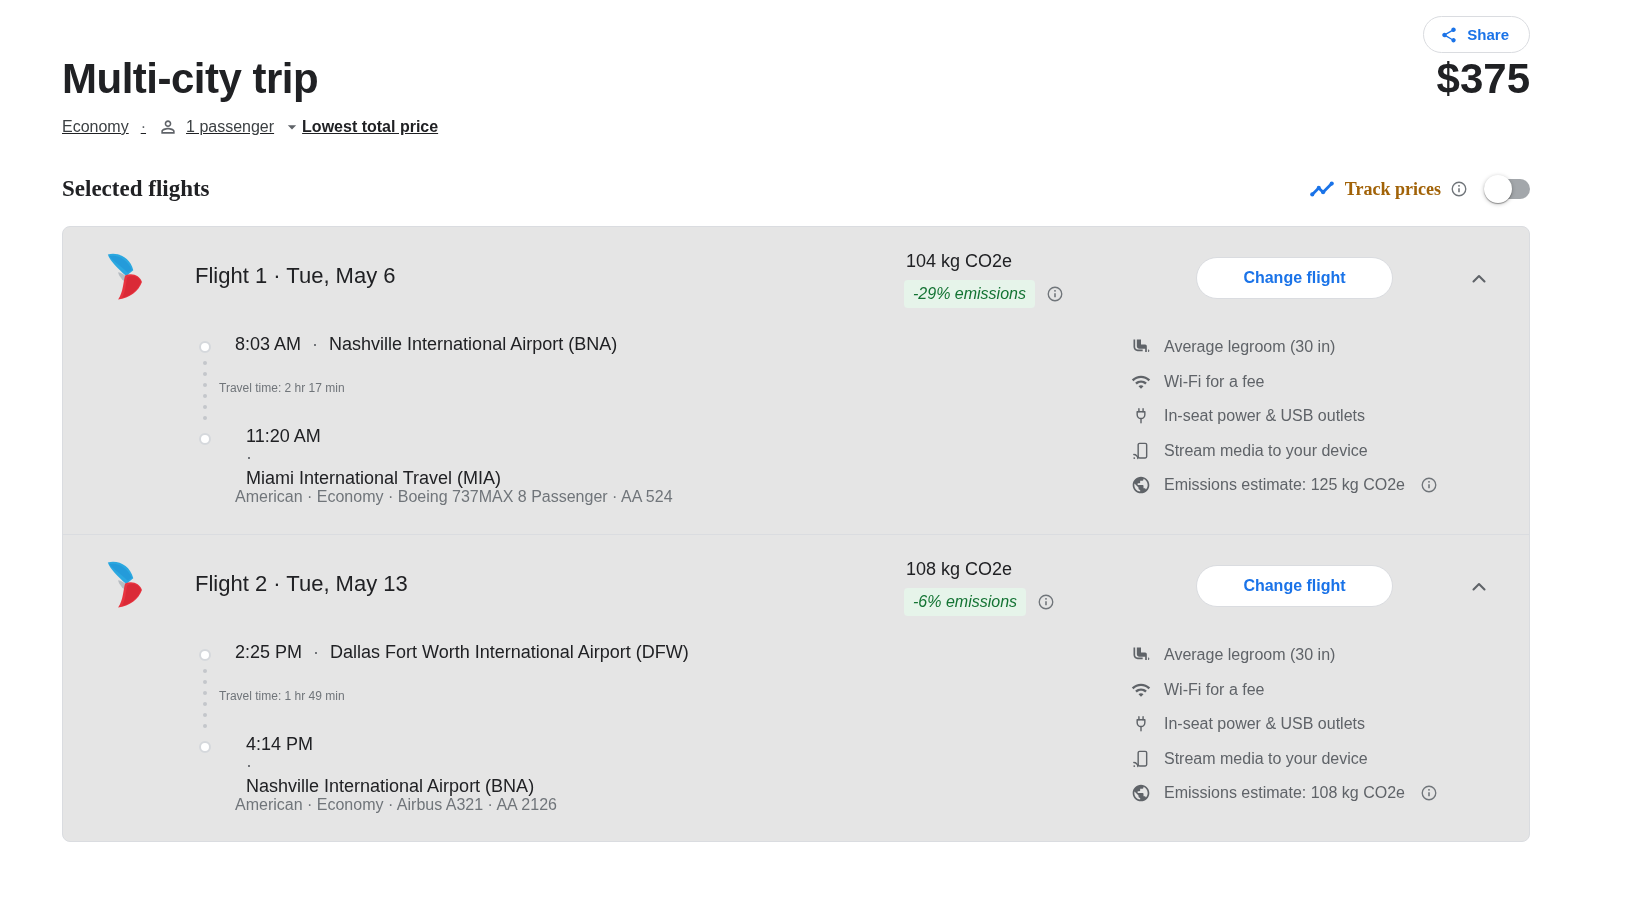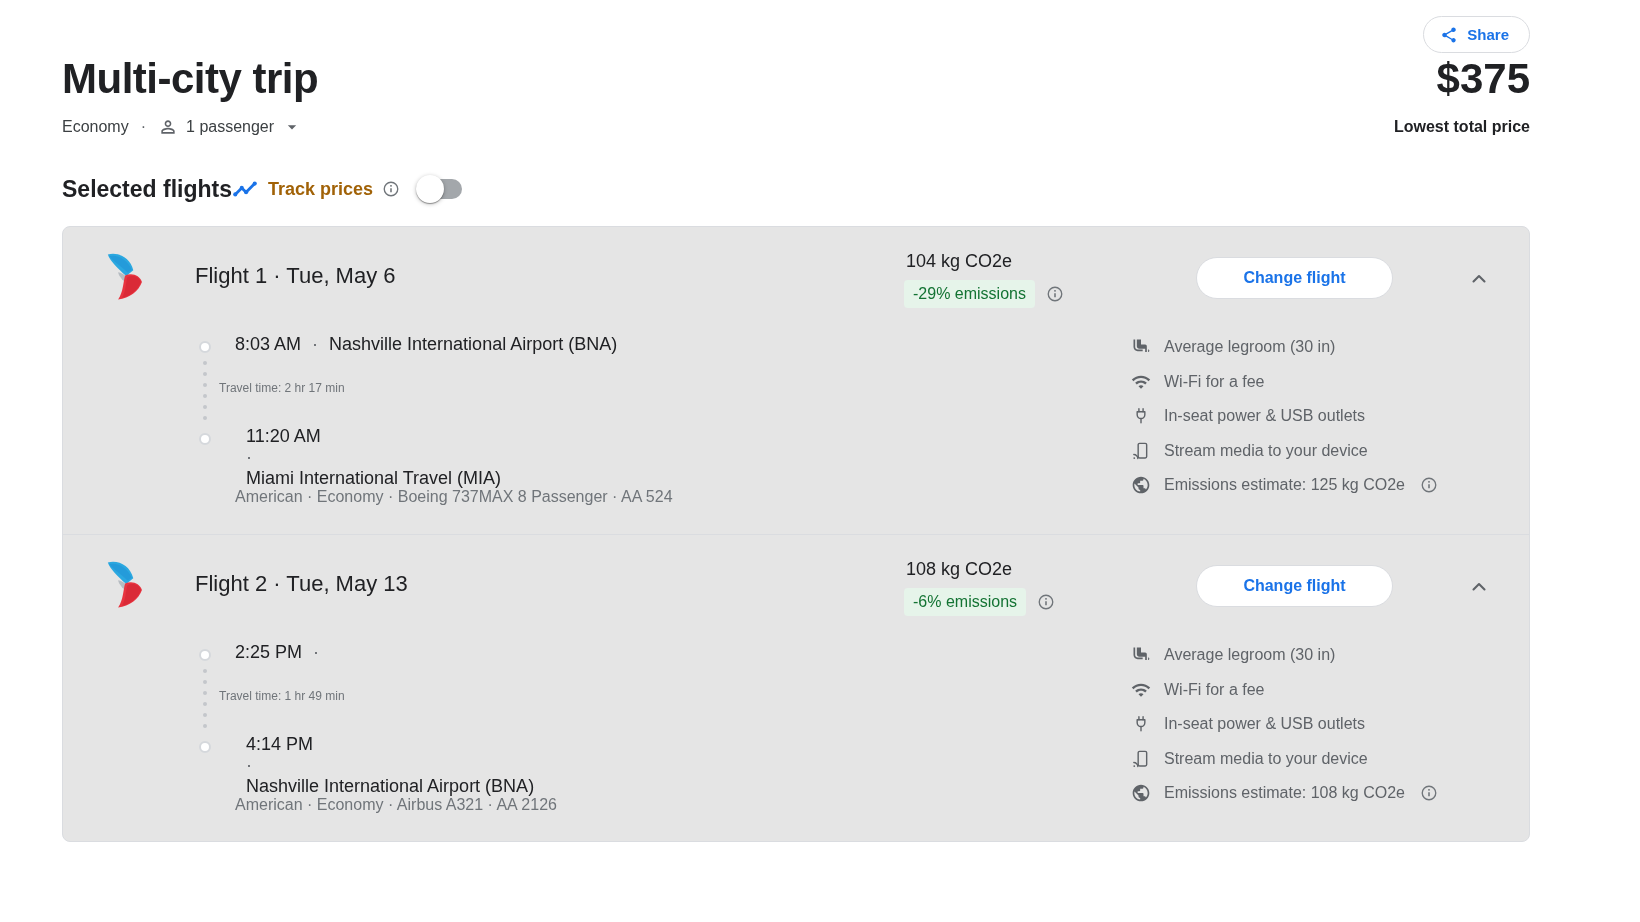--- a/index.html
+++ b/index.html
@@ -16,28 +16,28 @@
   .share-row { display:flex; justify-content:flex-end; padding-top:16px; }
   .share-btn {
     display:flex; align-items:center; gap:9px;
     height:37px; padding:0 20px 0 16px;
     border:1px solid #dadce0; border-radius:19px; background:#fff;
     color:#1a73e8; font-size:15px; font-weight:700; cursor:pointer;
   }
   .title-row { display:flex; justify-content:space-between; align-items:flex-end; margin-top:2px; }
   .page-title { font-size:42px; font-weight:700; letter-spacing:-0.5px; color:#202124; }
   .trip-price { font-size:42px; font-weight:700; color:#202124; }
-  .sub-row { display:flex; justify-content:space-between; align-items:center; margin-top:14px; }
+  .sub-row { display:flex; justify-content:flex-start; align-items:center; margin-top:14px;text-decoration:underline; }
   .trip-meta { display:flex; align-items:center; font-size:16px; color:#3c4043; }
   .trip-meta .dot-sep { margin:0 12px; color:#5f6368; }
   .pax-group { display:flex; align-items:center; gap:8px; cursor:pointer; }
   .price-note { font-size:16px; font-weight:700; color:#202124; }
 
   
-  .section-row { display:flex; justify-content:flex-start; align-items:center; margin-top:38px; }
+  .section-row { display:flex; justify-content:space-between; align-items:center; margin-top:38px;font-family:Liberation Serif, serif; }
   .section-title { font-size:23px; font-weight:700; color:#202124; }
   .track-group { display:flex; align-items:center; }
   .track-label { color:#a16207; font-size:18px; font-weight:700; margin-left:10px; }
   .track-group .info-icon { margin-left:9px; }
   .toggle {
     position:relative; width:46px; height:28px; margin-left:16px; cursor:pointer;
   }
   .toggle .track {
     position:absolute; left:9px; top:4px; width:37px; height:20px;
     border-radius:10px; background:#a3a7ab;
@@ -55,21 +55,21 @@
   .flight-section { position:relative; height:307px; }
   .flight-section.second { border-top:1px solid #dadce0; }
 
   .aa-logo { position:absolute; left:34px; top:22px; width:52px; height:52px; }
   .flight-title { position:absolute; left:132px; top:36px; font-size:22px; color:#202124; }
 
   .co2-text { position:absolute; left:843px; top:24px; font-size:18px; color:#202124; }
   .co2-row { position:absolute; left:841px; top:53px; display:flex; align-items:center; gap:11px; }
   .emissions-badge {
     background:#e6f4ea; color:#137333; font-size:16px;
-    height:28px; display:flex; align-items:center; padding:0 9px; border-radius:4px;
+    height:28px; display:flex; align-items:center; padding:0 9px; border-radius:4px;font-style:italic;
   }
   .info-icon { width:18px; height:18px; display:inline-flex; cursor:pointer; flex:0 0 auto; }
 
   .change-btn {
     position:absolute; left:1133px; top:30px; height:42px; min-width:197px;
     border:1px solid #dadce0; border-radius:21px; background:#fff;
     color:#1a73e8; font-size:16px; font-weight:700; cursor:pointer;
     display:flex; align-items:center; justify-content:center;
     font-family:"Liberation Sans", sans-serif;
   }
@@ -352,20 +352,21 @@
         <span class="tl-dot" style="top:145px"></span>
         <span class="tl-dot" style="top:156px"></span>
         <span class="tl-dot" style="top:167px"></span>
         <span class="tl-dot" style="top:178px"></span>
         <span class="tl-dot" style="top:189px"></span>
         <span class="tl-circle tl-c2"></span>
 
         <div class="leg-row dep-row">
           <span>2:25 PM</span>
           <span class="dot-sep">·</span>
+          <span>Dallas Fort Worth International Airport (DFW)</span>
         </div>
         <div class="travel-row">Travel time: 1 hr 49 min</div>
         <div class="leg-row arr-row">
           <span>4:14 PM</span>
           <span class="dot-sep">·</span>
           <span>Nashville International Airport (BNA)</span>
         </div>
         <div class="details-row">American · Economy · Airbus A321 · AA 2126</div>
 
         <ul class="amenities">

